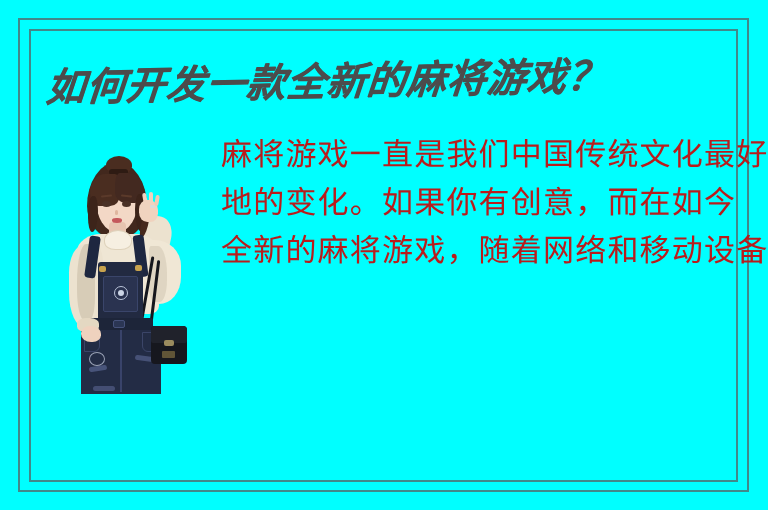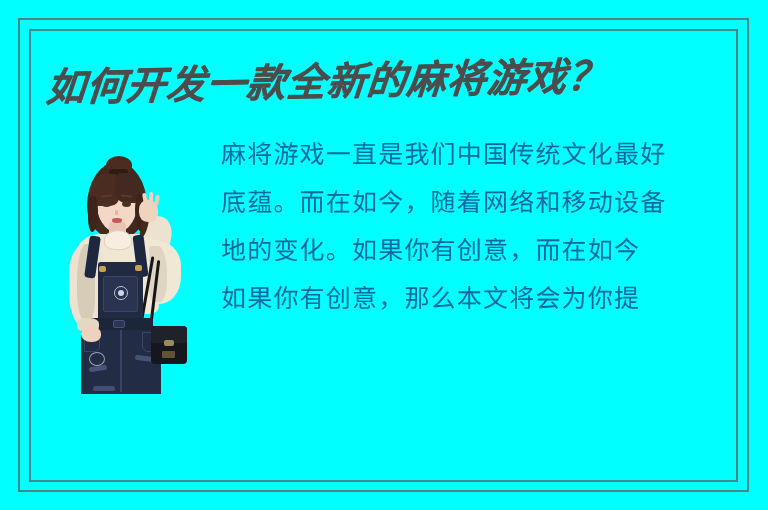--- a/index.html
+++ b/index.html
@@ -63,23 +63,23 @@
     transform-origin: left center;
     text-shadow: 0.5px 0.5px 0 #4c4c4c;
   }
 
   
   .body-text {
     position: absolute;
     left: 221px;
     top: 131px;
     width: 510px;
-    color: #0369a1;
-    font-family: Liberation Serif, serif;
-    font-size: 25px;
+    color: #b91c1c;
+    font-family: Liberation Sans, sans-serif;
+    font-size: 31px;
     line-height: 48px;
     letter-spacing: 1.2px;
     text-align: justify;
     text-justify: inter-character;
   }
   .body-text .tline {
     display: block;
     white-space: nowrap;
   }
 
@@ -314,23 +314,22 @@
 
 <div id="poster">
 
   <div class="frame-outer"></div>
   <div class="frame-inner"></div>
 
   <div class="title">如何开发一款全新的麻将游戏？</div>
 
   <div class="body-text">
     <span class="tline">麻将游戏一直是我们中国传统文化最好</span>
-    <span class="tline">底蕴。而在如今，随着网络和移动设备</span>
     <span class="tline">地的变化。如果你有创意，而在如今</span>
-    <span class="tline">如果你有创意，那么本文将会为你提</span>
+    <span class="tline">全新的麻将游戏，随着网络和移动设备</span>
   </div>
 
   <div class="figure">
     <div class="hair-back"></div>
     <div class="bun"></div>
     <div class="bun-tie"></div>
 
     <div class="sleeve-r-upper"></div>
     <div class="torso-blouse"></div>
     <div class="sleeve-l"></div>

